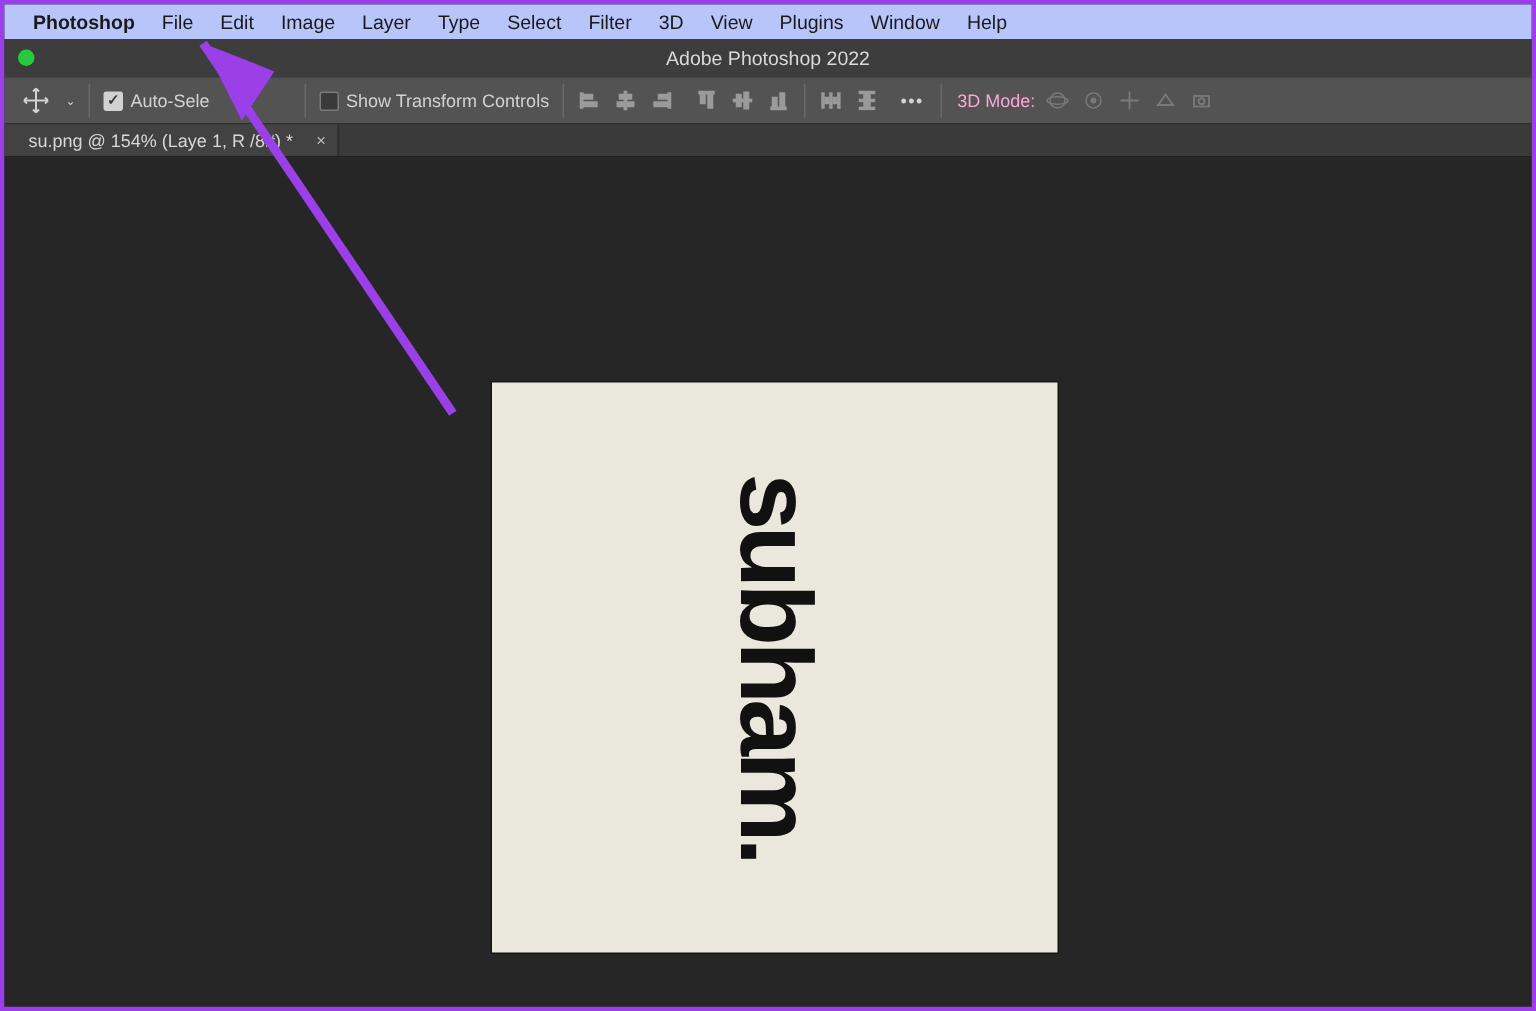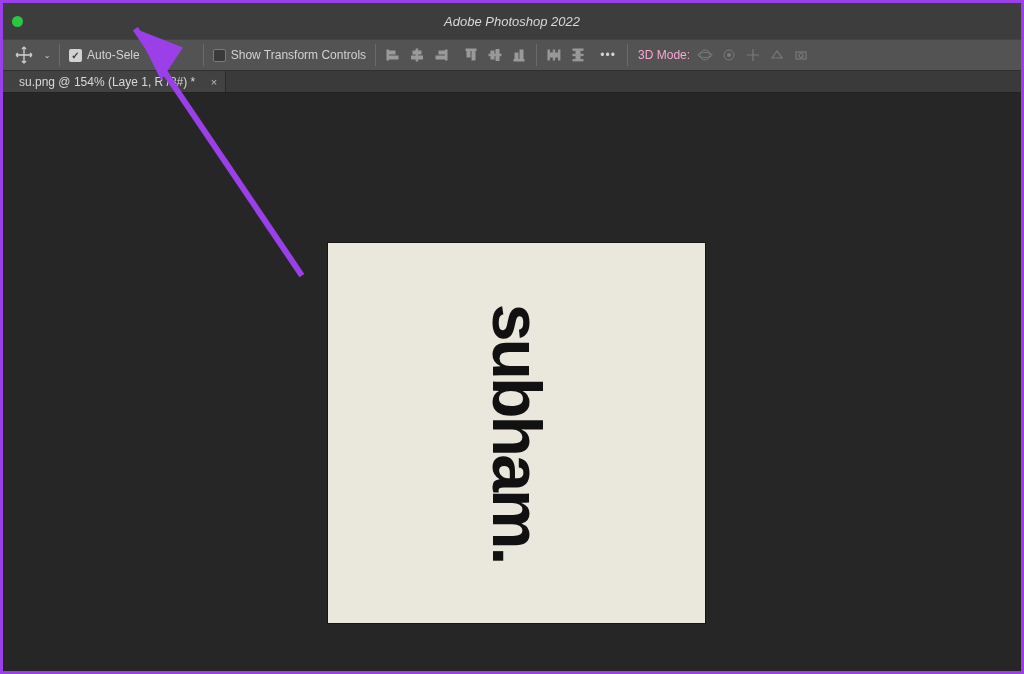--- a/index.html
+++ b/index.html
@@ -5,21 +5,21 @@
   * { margin: 0; padding: 0; box-sizing: border-box; font-family: -apple-system, "Helvetica Neue", Arial, sans-serif; }
   html, body { width: 1024px; height: 674px; overflow: hidden; }
   .outer-border { width: 1024px; height: 674px; border: 3px solid #9b3fe8; background: #2a2a2a; display: flex; flex-direction: column; position: relative; }
 
   
   .menubar { height: 23px; background: #b7c5fa; display: flex; align-items: center; padding: 0 10px; gap: 0; font-size: 13px; color: #1a1a1a; }
   .menubar .app-name { font-weight: 700; padding: 0 9px; }
   .menubar .menu-item { padding: 0 9px; cursor: default; }
 
   
-  .titlebar { height: 36px; background: #3d3d3d; display: flex; align-items: center; position: relative; font-style: italic; }
+  .titlebar { height: 25px; background: #3d3d3d; display: flex; align-items: center; position: relative; }
   .traffic { display: flex; gap: 7px; padding-left: 9px; align-items: center; }
   .dot { width: 11px; height: 11px; border-radius: 50%; }
   .dot.green { background: #27c93f; }
   .titlebar .title { position: absolute; left: 0; right: 0; text-align: center; color: #d9d9d9; font-size: 13px; pointer-events:none;}
 
   
   .optionsbar { height: 32px; background: #535353; display: flex; align-items: center; padding: 0 6px; gap: 6px; color: #d2d2d2; font-size: 12px; border-top:1px solid #444; border-bottom:1px solid #2f2f2f;}
   .tool-btn { width: 30px; height: 24px; display:flex; align-items:center; justify-content:center; position:relative;}
   .tool-btn svg { display:block; }
   .tool-drop { width:12px; display:flex; align-items:center; justify-content:center; color:#d2d2d2; font-size:8px; margin-left:-4px;}
@@ -46,20 +46,35 @@
   .art-text { position:absolute; left:50%; top:50%; transform:translate(-50%,-50%) rotate(90deg); font-family: "Arial Black", Arial, sans-serif; font-weight:900; font-size:68px; letter-spacing:-3px; color:#111; white-space:nowrap;}
 
   
   .arrow-overlay { position:absolute; pointer-events:none; left:0; top:0; width:100%; height:100%; }
 </style>
 </head>
 <body>
 
 <div class="outer-border">
 
+  <div class="menubar">
+    <span class="app-name">Photoshop</span>
+    <span class="menu-item">File</span>
+    <span class="menu-item">Edit</span>
+    <span class="menu-item">Image</span>
+    <span class="menu-item">Layer</span>
+    <span class="menu-item">Type</span>
+    <span class="menu-item">Select</span>
+    <span class="menu-item">Filter</span>
+    <span class="menu-item">3D</span>
+    <span class="menu-item">View</span>
+    <span class="menu-item">Plugins</span>
+    <span class="menu-item">Window</span>
+    <span class="menu-item">Help</span>
+  </div>
 
   <div class="titlebar">
     <div class="traffic">
       <div class="dot green"></div>
     </div>
     <div class="title">Adobe Photoshop 2022</div>
   </div>
 
   <div class="optionsbar">
     <div class="tool-btn">

